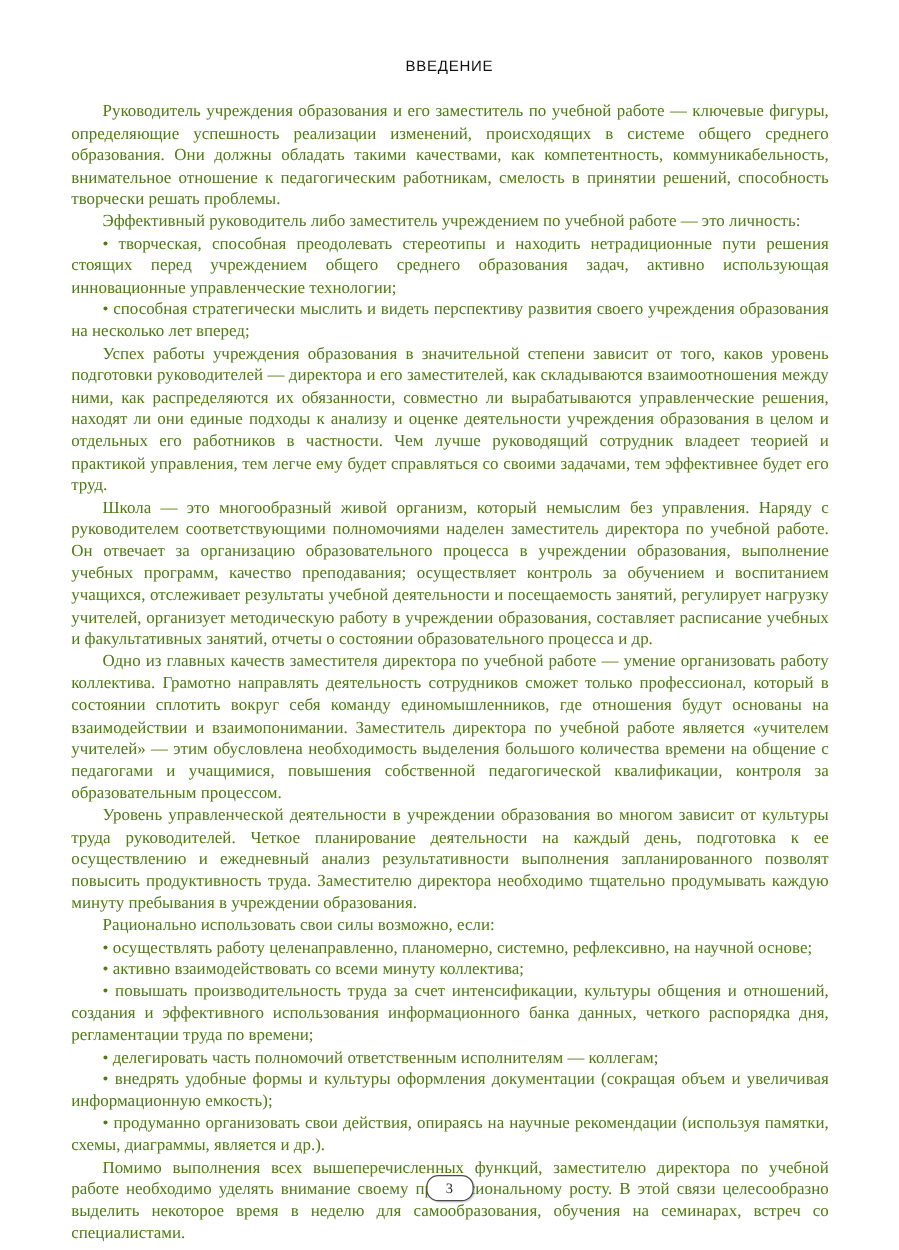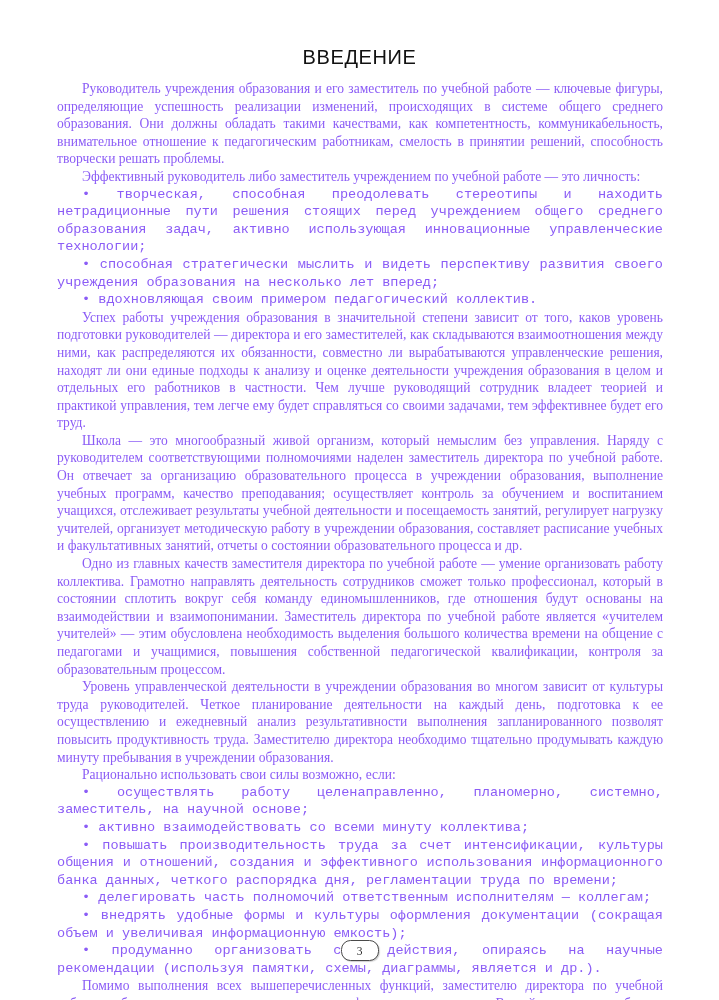--- a/index.html
+++ b/index.html
@@ -16,50 +16,49 @@
   }
   .page {
     position: relative;
     width: 719px;
     height: 1000px;
     background: #ffffff;
     box-sizing: border-box;
   }
   .page-title {
     font-family: "Liberation Sans", sans-serif;
-    font-size: 20px;
+    font-size: 12px;
     font-weight: 400;
     letter-spacing: 0.6px;
     text-align: center;
     color: #111111;
     margin: 0;
     padding-top: 46px;
     padding-bottom: 0;
   }
   .content {
     position: absolute;
     left: 57px;
     top: 80px;
     width: 606px;
   }
   p {
     margin: 0;
     font-size: 13.55px;
     line-height: 17.6px;
     text-align: justify;
     text-justify: inter-word;
-    color: #8b5cf6;
+    color: #4d7c0f;
     hyphens: manual;
   }
   p.para {
     text-indent: 25px;
   }
   p.bullet {
     text-indent: 25px;
-    font-family: Liberation Mono, monospace;
   }
   .pagenum-wrap {
     position: absolute;
     left: 0;
     right: 0;
     top: 940px;
     display: flex;
     justify-content: center;
     align-items: center;
   }
@@ -83,27 +82,26 @@
 
 <div class="page">
 
   <h1 class="page-title">ВВЕДЕНИЕ</h1>
 
   <div class="content">
     <p class="para">Руководитель учреждения образования и его заместитель по учебной работе — ключевые фигуры, определяющие успешность реализации изменений, происходящих в системе общего среднего образования. Они должны обладать такими качествами, как компетентность, коммуникабельность, внимательное отношение к педагогическим работникам, смелость в принятии решений, способность творчески решать проблемы.</p>
     <p class="para">Эффективный руководитель либо заместитель учреждением по учебной работе — это личность:</p>
     <p class="bullet">• творческая, способная преодолевать стереотипы и находить нетрадиционные пути решения стоящих перед учреждением общего среднего образования задач, активно использующая инновационные управленческие технологии;</p>
     <p class="bullet">• способная стратегически мыслить и видеть перспективу развития своего учреждения образования на несколько лет вперед;</p>
-    <p class="bullet">• вдохновляющая своим примером педагогический коллектив.</p>
     <p class="para">Успех работы учреждения образования в значительной степени зависит от того, каков уровень подготовки руководителей — директора и его заместителей, как складываются взаимоотношения между ними, как распределяются их обязанности, совместно ли вырабатываются управленческие решения, находят ли они единые подходы к анализу и оценке деятельности учреждения образования в целом и отдельных его работников в частности. Чем лучше руководящий сотрудник владеет теорией и практикой управления, тем легче ему будет справляться со своими задачами, тем эффективнее будет его труд.</p>
     <p class="para">Школа — это многообразный живой организм, который немыслим без управления. Наряду с руководителем соответствующими полномочиями наделен заместитель директора по учебной работе. Он отвечает за организацию образовательного процесса в учреждении образования, выполнение учебных программ, качество преподавания; осуществляет контроль за обучением и воспитанием учащихся, отслеживает результаты учебной деятельности и посещаемость занятий, регулирует нагрузку учителей, организует методическую работу в учреждении образования, составляет расписание учебных и факультативных занятий, отчеты о состоянии образовательного процесса и др.</p>
     <p class="para">Одно из главных качеств заместителя директора по учебной работе — умение организовать работу коллектива. Грамотно направлять деятельность сотрудников сможет только профессионал, который в состоянии сплотить вокруг себя команду единомышленников, где отношения будут основаны на взаимодействии и взаимопонимании. Заместитель директора по учебной работе является «учителем учителей» — этим обусловлена необходимость выделения большого количества времени на общение с педагогами и учащимися, повышения собственной педагогической квалификации, контроля за образовательным процессом.</p>
     <p class="para">Уровень управленческой деятельности в учреждении образования во многом зависит от культуры труда руководителей. Четкое планирование деятельности на каждый день, подготовка к ее осуществлению и ежедневный анализ результативности выполнения запланированного позволят повысить продуктивность труда. Заместителю директора необходимо тщательно продумывать каждую минуту пребывания в учреждении образования.</p>
     <p class="para">Рационально использовать свои силы возможно, если:</p>
-    <p class="bullet">• осуществлять работу целенаправленно, планомерно, системно, заместитель, на научной основе;</p>
+    <p class="bullet">• осуществлять работу целенаправленно, планомерно, системно, рефлексивно, на научной основе;</p>
     <p class="bullet">• активно взаимодействовать со всеми минуту коллектива;</p>
     <p class="bullet">• повышать производительность труда за счет интенсификации, культуры общения и отношений, создания и эффективного использования информационного банка данных, четкого распорядка дня, регламентации труда по времени;</p>
     <p class="bullet">• делегировать часть полномочий ответственным исполнителям — коллегам;</p>
     <p class="bullet">• внедрять удобные формы и культуры оформления документации (сокращая объем и увеличивая информационную емкость);</p>
     <p class="bullet">• продуманно организовать свои действия, опираясь на научные рекомендации (используя памятки, схемы, диаграммы, является и др.).</p>
     <p class="para">Помимо выполнения всех вышеперечисленных функций, заместителю директора по учебной работе необходимо уделять внимание своему профессиональному росту. В этой связи целесообразно выделить некоторое время в неделю для самообразования, обучения на семинарах, встреч со специалистами.</p>
   </div>
 
   <div class="pagenum-wrap">
     <div class="pagenum">3</div>

